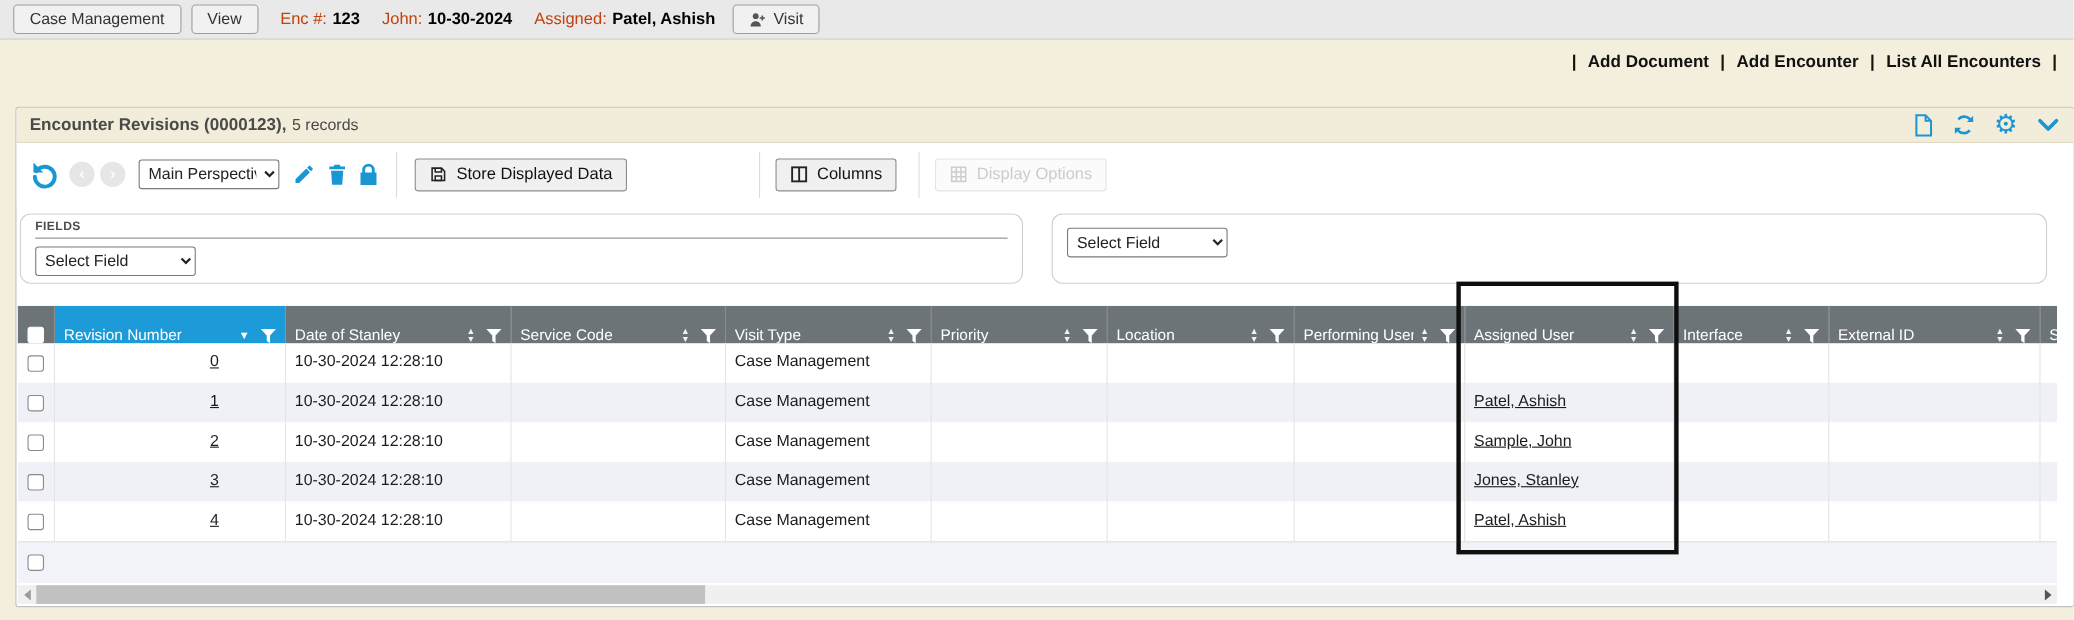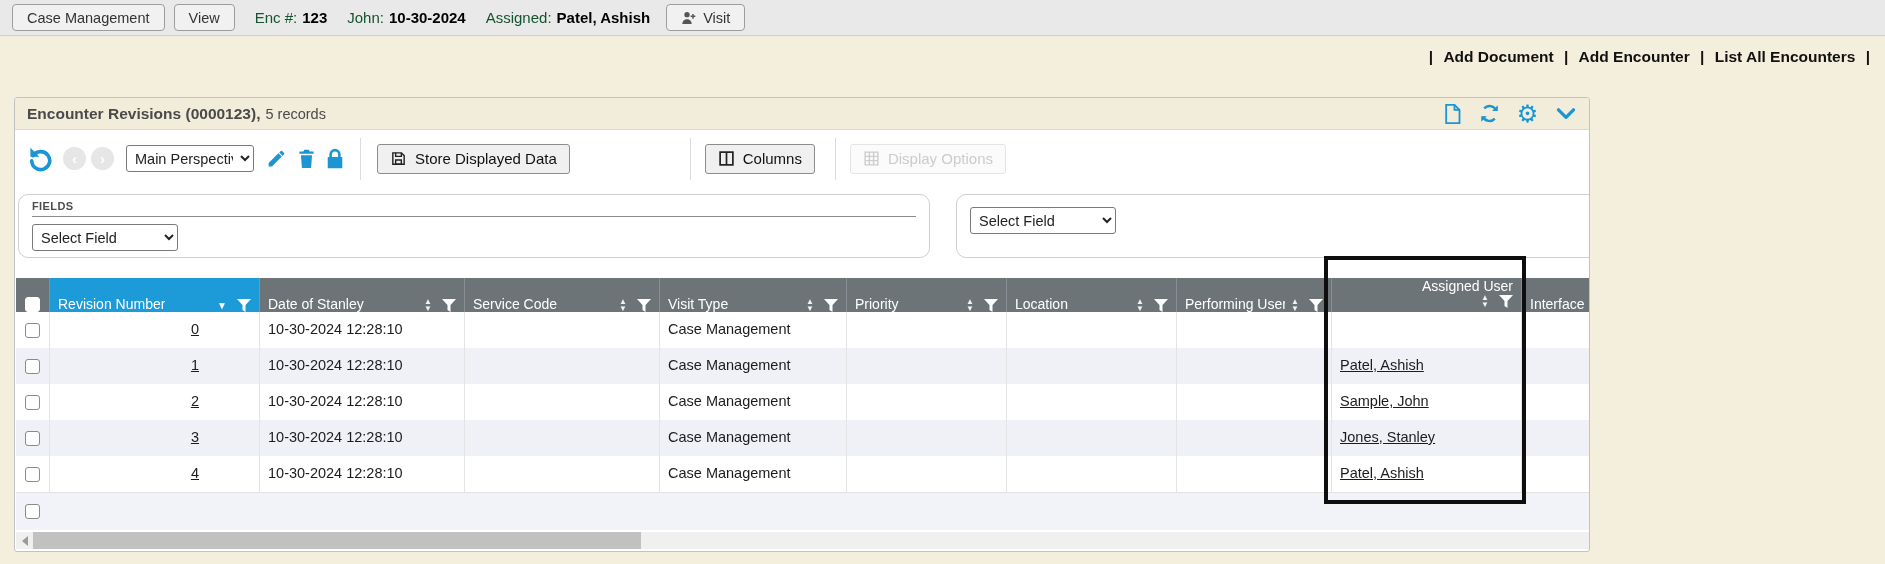--- a/index.html
+++ b/index.html
@@ -5,31 +5,31 @@
   * { margin:0; padding:0; box-sizing:border-box; }
   html,body { width:1885px; height:564px; }
   body { font-family:"Liberation Sans","DejaVu Sans",sans-serif; background:#f4eedc; position:relative; overflow:hidden; }
 
   
   .topbar { position:absolute; top:0; left:0; width:1885px; height:36px; background:#e9e9e9;
             border-bottom:1px solid #cfcfcf; display:flex; align-items:center; padding-left:12px; }
   .tb-btn { height:27px; padding:0 14px; background:#f1f1f1; border:1px solid #9d9d9d; border-radius:4px;
             font-size:14.5px; color:#333; display:inline-flex; align-items:center; gap:6px; cursor:pointer; }
   .tb-btn + .tb-btn { margin-left:9px;text-align:right; }
-  .tb-label { font-size:15px; color:#14532d; margin-left:20px; }
+  .tb-label { font-size:15px; color:#c2410c; margin-left:20px; }
   .tb-value { font-size:15px; color:#000; font-weight:bold; margin-left:5px; }
   .assign-btn { margin-left:16px; }
 
   
   .quick-links { position:absolute; top:48px; right:12px; font-size:15.5px; font-weight:700; color:#111; }
   .quick-links span { margin:0 3px; }
   .ql-link { cursor:pointer; }
 
   
-  .panel { position:absolute; left:14px; top:97px; width:1576px; height:455px; background:#fff;
+  .panel { position:absolute; left:14px; top:97px; width:1872px; height:455px; background:#fff;
            border:1px solid #c2c2c2; border-radius:3px; overflow:hidden; }
   .panel-header { height:32px; background:#f2edda; border-bottom:1px solid #e0dac4;
                   display:flex; align-items:center; padding:0 12px; }
   .panel-title { font-size:15.5px; font-weight:bold; color:#4a4a4a; }
   .panel-records { font-size:14.5px; color:#4a4a4a; margin-left:5px; }
   .panel-header-icons { margin-left:auto; display:flex; align-items:center; gap:15px; }
   .ph-icon { width:23px; height:23px; display:inline-flex; align-items:center; justify-content:center; cursor:pointer; }
   .gear-glyph { font-size:24px; color:#1b96d4; line-height:23px; font-weight:bold; }
 
   
@@ -54,21 +54,21 @@
   .fbox-group   { left:941px; width:905px; }
   .fbox-label { font-size:11px; font-weight:bold; color:#4d4d4d; letter-spacing:.4px;
                 border-bottom:1px solid #8c8c8c; padding-bottom:4px; }
   .fbox select { width:146px; margin-top:7px; }
 
   
   .grid { position:absolute; left:1px; top:180px; width:1854px; overflow:hidden; }
   .tr, .thr { display:flex; width:1900px; }
   .th, .td { flex:0 0 auto; }
   .w0{width:34px;} .w1{width:210px;} .w2{width:205px;} .w3{width:195px;} .w4{width:187px;}
-  .w5{width:160px;} .w6{width:170px;} .w7{width:155px;} .w8{width:190px;flex-direction:column;} .w9{width:141px;}
+  .w5{width:160px;} .w6{width:170px;} .w7{width:155px;} .w8{width:190px;} .w9{width:141px;}
   .w10{width:192px;} .w11{width:61px;}
   .thr { height:34px; }
   .th { background:#6d7478; color:#fff; font-size:14px; display:flex; align-items:flex-end;
         padding:0 8px; border-right:1px solid #878d92; cursor:pointer; }
   .th-blue { background:#1d9bd9; border-right-color:#3faade; }
   .th-label { white-space:nowrap; overflow:hidden; }
   .th-icons { margin-left:auto; display:flex; align-items:center; gap:10px; padding-left:6px; }
   .sort-both { display:flex; flex-direction:column; line-height:7px; font-size:8px; color:#f2f2f2; }
   .sort-desc { font-size:10px; color:#fff; }
   .th-cb { justify-content:center; padding:0; }

